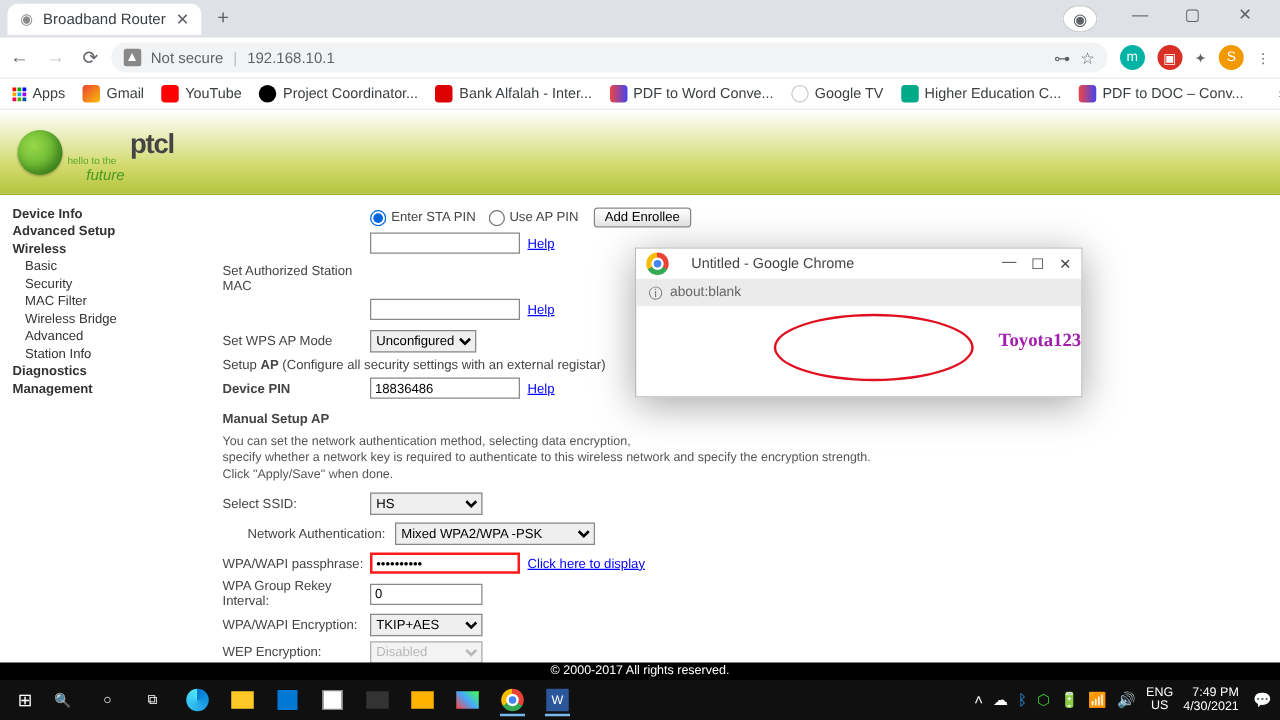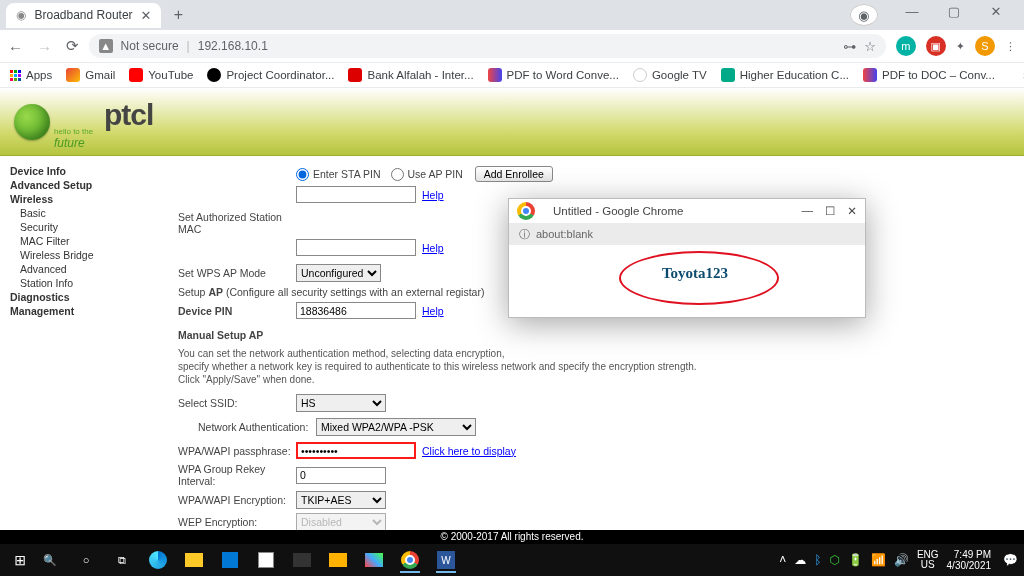--- a/index.html
+++ b/index.html
@@ -31,23 +31,23 @@
 .apps-ico i { background:#f00; width:3px; height:3px; }
 .apps-ico i:nth-child(2){background:#0a0;} .apps-ico i:nth-child(3){background:#00f;}
 .apps-ico i:nth-child(4){background:#fa0;} .apps-ico i:nth-child(5){background:#0af;} .apps-ico i:nth-child(6){background:#a0f;}
 .apps-ico i:nth-child(7){background:#f05;} .apps-ico i:nth-child(8){background:#5a0;} .apps-ico i:nth-child(9){background:#05a;}
 
 
 .page-header { height:68px; background:linear-gradient(180deg,#fff 0%,#d1d96a 68%,#b4c43f 100%); border-bottom:1px solid #9aad2c; display:flex; align-items:center; padding-left:14px; }
 .logo { display:flex; align-items:center; gap:4px; }
 .logo-orb { width:36px; height:36px; border-radius:50%; background:radial-gradient(circle at 35% 35%, #9ad84a, #3a9a1a); box-shadow:inset -4px -4px 8px rgba(0,0,0,.25), 0 1px 2px rgba(0,0,0,.3); }
 .logo-text { color:#3a9a1a; }
-.logo-text .main { font-size:30px; font-weight:bold; letter-spacing:-1px; line-height:.8; }
+.logo-text .main { font-size:22px; font-weight:bold; letter-spacing:-1px; line-height:.8; }
 .logo-text .sub { font-size:8px; color:#5aa82a; }
-.logo-text .fut { font-size:12px; font-style:italic; color:#4a9a22; }
+.logo-text .fut { font-size:12px; font-style:italic; color:#4a9a22;margin-left:15px; }
 
 
 .content { display:flex; height:376px; }
 .sidebar { width:128px; padding:8px 0 0 10px; }
 .sidebar div { font-size:10.5px; color:#333; padding:1px 0; cursor:pointer; }
 .sidebar .bold { font-weight:bold; }
 .sidebar .sub { padding-left:10px; }
 
 .main { flex:1; padding:10px 20px 0 50px; font-size:10.5px; color:#444; position:relative; }
 .row { display:flex; align-items:center; margin-bottom:4px; }
@@ -63,21 +63,21 @@
 
 .footer { position:absolute; left:0; right:0; top:530px; height:14px; background:#000; color:#fff; text-align:center; font-size:10px; line-height:14px; }
 
 
 .popup { position:absolute; left:508px; top:198px; width:358px; height:120px; background:#fff; box-shadow:0 6px 30px rgba(0,0,0,.35); border:1px solid #bbb; }
 .popup-title { height:24px; background:#fff; display:flex; align-items:center; padding:0 8px; gap:18px; font-size:11.5px; color:#444; }
 .popup-title .pc { margin-left:auto; display:flex; gap:12px; color:#444; }
 .popup-addr { height:22px; background:#ebebeb; display:flex; align-items:center; padding:0 10px; gap:6px; color:#666; font-size:11px; }
 .popup-body { position:relative; height:72px; }
 .ellipse { position:absolute; left:110px; top:6px; width:160px; height:54px; border:2px solid #e01020; border-radius:50%; }
-.popup-text { position:absolute; left:16px; right:0; top:20px; text-align:center; font:bold 15px Georgia,serif; color:#0c4a6e; }
+.popup-text { position:absolute; left:16px; right:0; top:20px; text-align:right; font:bold 15px Georgia,serif; color:#a21caf; }
 
 
 .taskbar { position:absolute; left:0; right:0; bottom:0; height:32px; background:#101010; display:flex; align-items:center; padding:0 6px; }
 .taskbar .start { color:#fff; width:28px; text-align:center; font-size:14px; }
 .tb-icons { display:flex; gap:4px; }
 .tb-icons .ti { width:32px; height:26px; display:flex; align-items:center; justify-content:center; position:relative; }
 .tb-icons .ti.active::after { content:''; position:absolute; bottom:0; left:6px; right:6px; height:2px; background:#76b9ed; }
 .tray { margin-left:auto; display:flex; align-items:center; gap:8px; color:#fff; font-size:10px; }
 .tray .clock { text-align:right; line-height:1.1; padding-right:4px; }
 .tray .ico { font-size:12px; }

